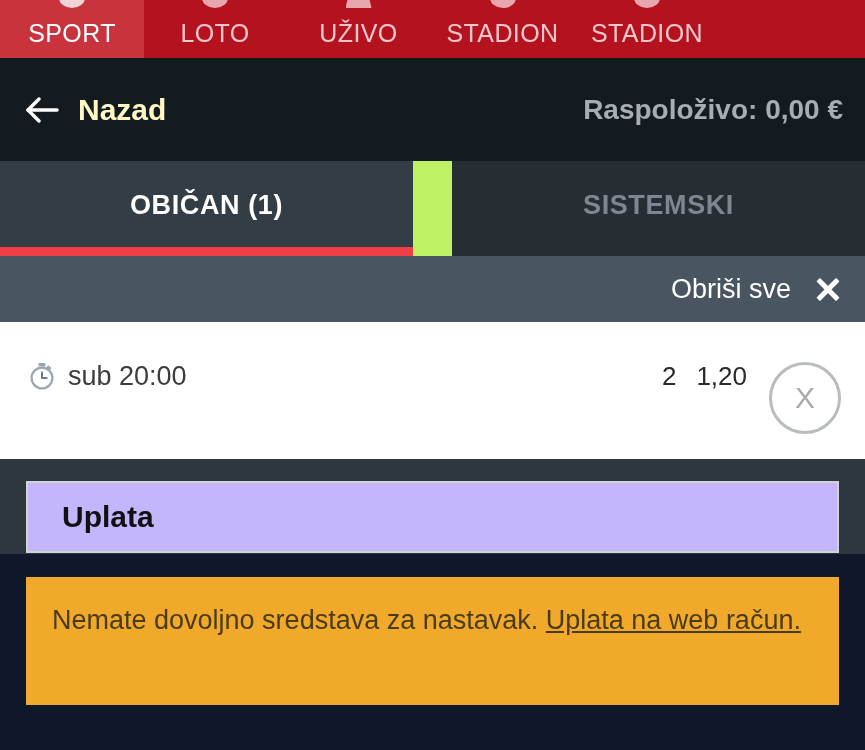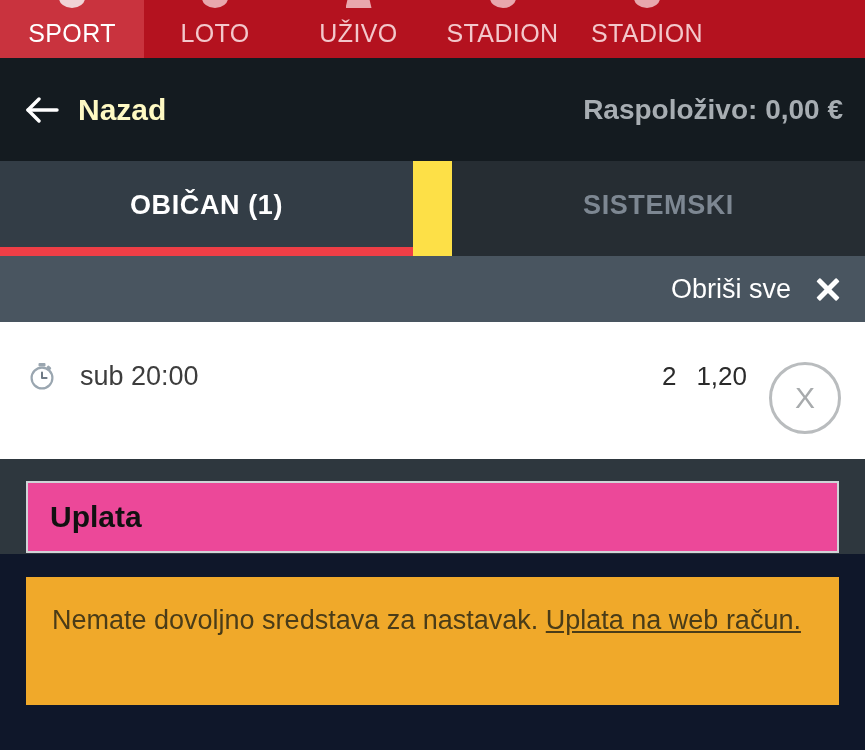--- a/index.html
+++ b/index.html
@@ -116,21 +116,21 @@
     color: #a7adb2;
     line-height: 1;
     white-space: nowrap;
   }
 
   
   .tickettabs {
     flex: 0 0 95px;
     height: 95px;
     display: flex;
-    background: #fde047;
+    background: #bef264;
     gap: 39px;
   }
   .ttab {
     flex: 1 1 50%;
     display: flex;
     align-items: center;
     justify-content: center;
     position: relative;
     cursor: pointer;
     background: #262d33;
@@ -200,21 +200,21 @@
     font-size: 27px;
     font-weight: bold;
     color: #36404a;
     line-height: 1;
     margin-top: 8px;
   }
   .bet-row2 {
     display: flex;
     align-items: center;
     margin-top: 22px;
-    gap: 24px;
+    gap: 12px;
   }
   .timer-icon { width: 28px; height: 28px; flex: 0 0 28px; }
   .bet-time {
     font-size: 27px;
     color: #3d3d3d;
     line-height: 1;
   }
   .bet-right {
     margin-left: auto;
     display: flex;
@@ -248,25 +248,25 @@
   }
 
   
   .stake-wrap {
     flex: 0 0 95px;
     background: #2e373e;
     padding: 22px 26px 0 26px;
   }
   .stake-box {
     height: 72px;
-    background: #ec4899;
+    background: #c4b5fd;
     border: 2px solid #cfd4d7;
     display: flex;
     align-items: center;
-    padding: 0 20px 0 22px;
+    padding: 0 20px 0 34px;
     cursor: text;
   }
   .stake-label {
     font-size: 30px;
     font-weight: bold;
     color: #111111;
     line-height: 1;
   }
   .stake-value {
     margin-left: auto;

